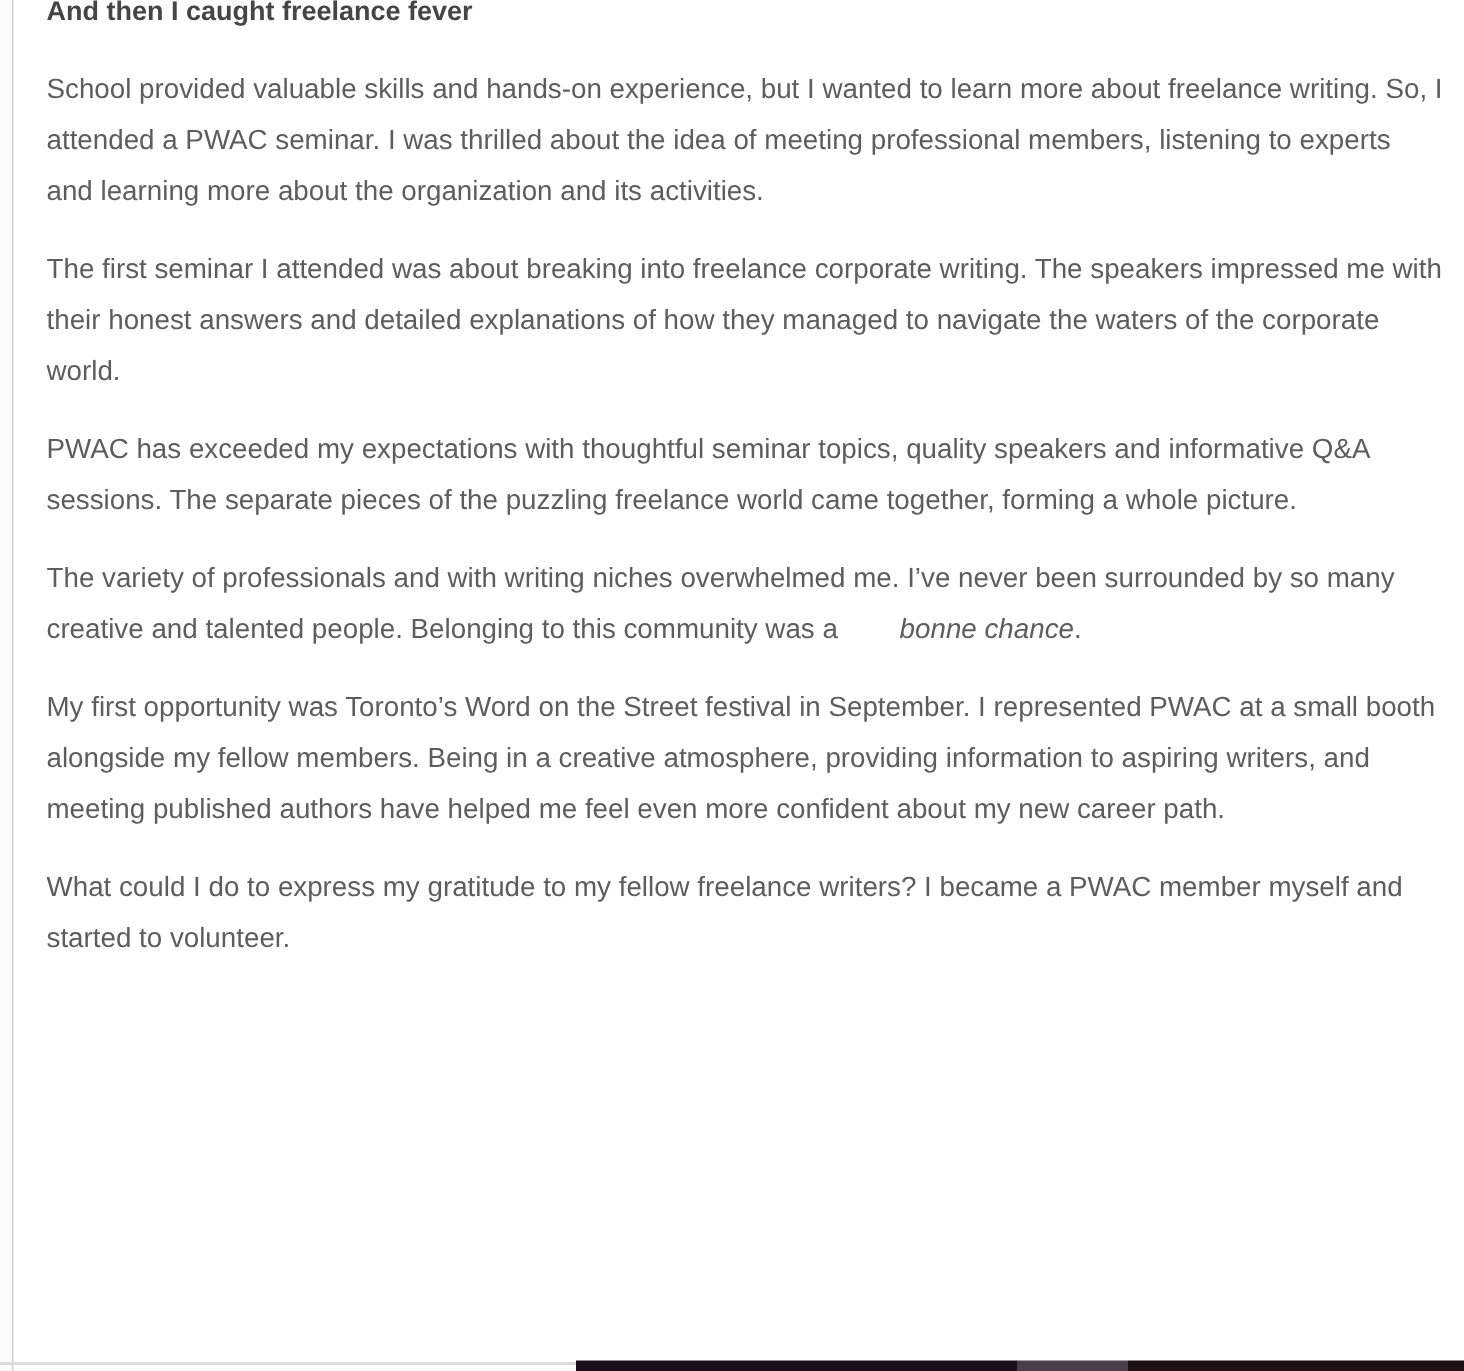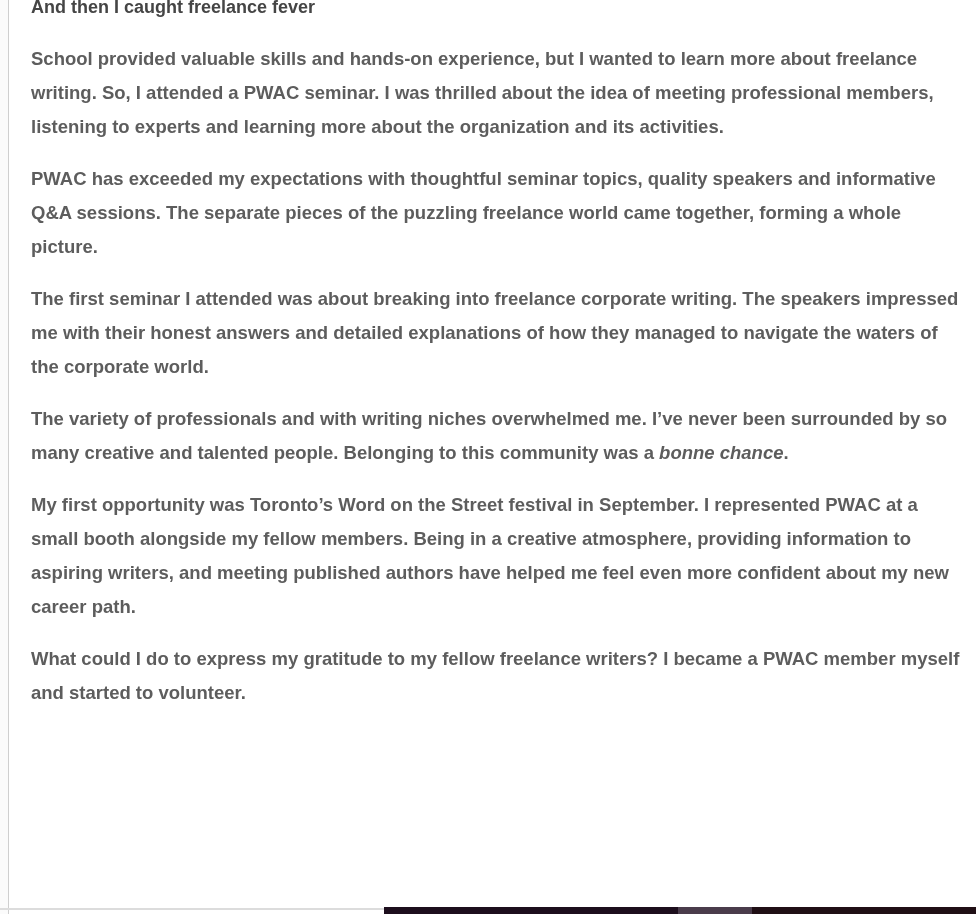--- a/index.html
+++ b/index.html
@@ -30,32 +30,33 @@
     position: absolute;
     left: 31px;
     top: 0;
     width: 931px;
     color: #5d5d5d;
     font-size: 18.5px;
   }
   .content h3, .content p {
     margin: 0 0 18px 0;
     line-height: 34px;
-    font-weight: bold;
+    font-weight: normal;
   }
   .content h3 {
     font-size: 18px;
     font-weight: bold;
     color: #454545;
   }
   .content h3.first {
     margin-top: -10px;
   }
   .content em {
     font-style: italic;
+    margin-left: 36px;
   }
   .bottom-divider {
     position: absolute;
     left: 0;
     top: 908px;
     width: 384px;
     height: 2px;
     background: #dcdcdc;
   }
   .embed-sliver {
@@ -76,23 +77,23 @@
 <div class="page">
 
   <div class="left-gutter"></div>
 
   <main class="content">
 
     <h3 class="first">And then I caught freelance fever</h3>
 
     <p>School provided valuable skills and hands-on experience, but I wanted to learn more about freelance writing. So, I attended a PWAC seminar. I was thrilled about the idea of meeting professional members, listening to experts and learning more about the organization and its activities.</p>
 
+    <p>The first seminar I attended was about breaking into freelance corporate writing. The speakers impressed me with their honest answers and detailed explanations of how they managed to navigate the waters of the corporate world.</p>
+
     <p>PWAC has exceeded my expectations with thoughtful seminar topics, quality speakers and informative Q&amp;A sessions. The separate pieces of the puzzling freelance world came together, forming a whole picture.</p>
-
-    <p>The first seminar I attended was about breaking into freelance corporate writing. The speakers impressed me with their honest answers and detailed explanations of how they managed to navigate the waters of the corporate world.</p>
 
 
     <p><span>The variety of professionals and with writing niches overwhelmed me. I’ve never been surrounded by so many creative and talented people. Belonging to this community was a </span><em>bonne chance</em><span>.</span></p>
 
 
     <p>My first opportunity was Toronto’s Word on the Street festival in September. I represented PWAC at a small booth alongside my fellow members. Being in a creative atmosphere, providing information to aspiring writers, and meeting published authors have helped me feel even more confident about my new career path.</p>
 
     <p>What could I do to express my gratitude to my fellow freelance writers? I became a PWAC member myself and started to volunteer.</p>
 
   </main>

